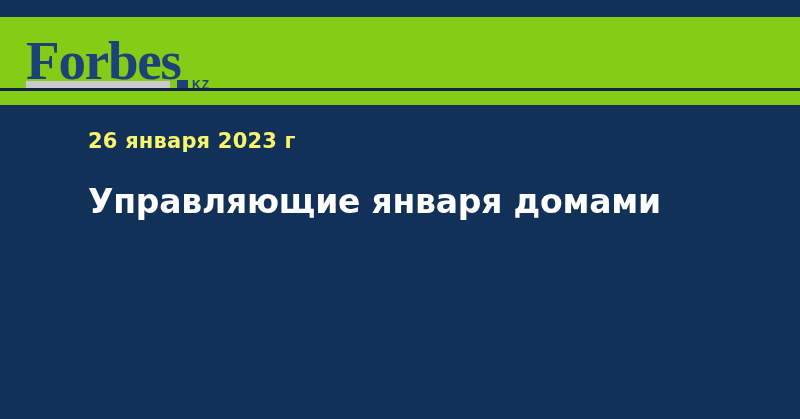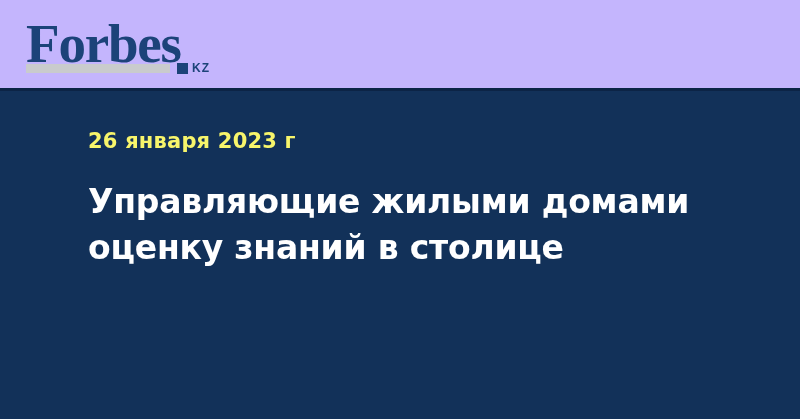--- a/index.html
+++ b/index.html
@@ -19,24 +19,24 @@
     width: 800px;
     height: 419px;
     background: #123159;
     overflow: hidden;
   }
 
   
   .header {
     position: absolute;
     left: 0;
-    top: 0;
+    top: 17px;
     width: 800px;
     height: 88px;
-    background: #c4b5fd;
+    background: #84cc16;
     box-sizing: border-box;
   }
 
   .header-rule {
     position: absolute;
     left: 0;
     top: 88px;
     width: 800px;
     height: 3px;
     background: #0c2446;
@@ -146,19 +146,18 @@
     </div>
   </div>
 
   <div class="header-rule"></div>
 
   <div class="body">
 
     <div class="date">26 января 2023 г</div>
 
     <div class="headline">
-      <div class="headline-line">Управляющие жилыми домами</div>
-      <div class="headline-line">оценку знаний в столице</div>
+      <div class="headline-line">Управляющие января домами</div>
     </div>
 
   </div>
 
 </div>
 
 </body></html>

